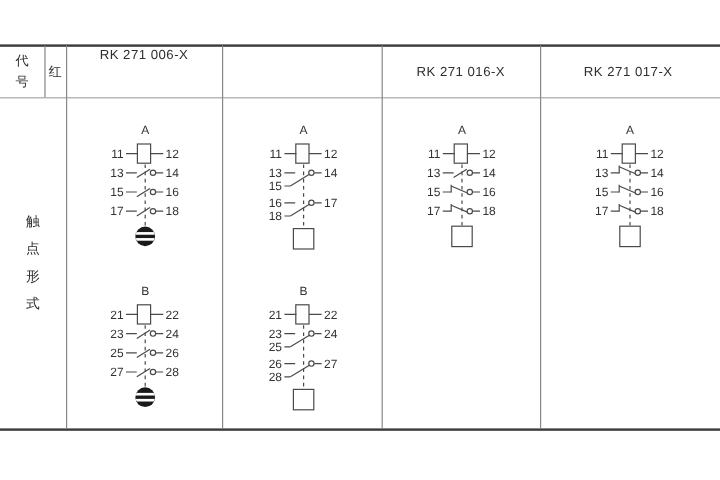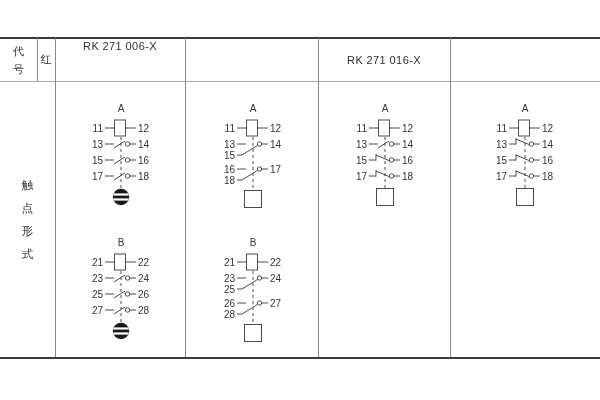--- a/index.html
+++ b/index.html
@@ -36,20 +36,21 @@
   <div class="vline" style="left:318px;top:38px;width:1px;height:319px;"></div>
   <div class="vline" style="left:450px;top:38px;width:1px;height:319px;"></div>
 
   <div class="hcell code" style="left:0;top:38px;width:37px;height:43px;">
     <div>代</div>
     <div>号</div>
   </div>
   <div class="hcell" style="left:37px;top:38px;width:18px;height:43px;">红</div>
   <div class="hcell model" style="left:55px;top:24px;width:130px;height:43px;">RK 271 006-X</div>
   <div class="hcell model" style="left:318px;top:38px;width:132px;height:43px;text-align:center;">RK 271 016-X</div>
+  <div class="hcell model" style="left:450px;top:38px;width:147px;height:43px;">RK 271 017-X</div>
 
   <div class="side">
     <div>触</div>
     <div>点</div>
     <div>形</div>
     <div>式</div>
   </div>
 
   <div class="colcell" id="col-0" style="left:55px;width:130px;">
       <svg width="140" height="118" style="left: -5px; top: 14px;">

